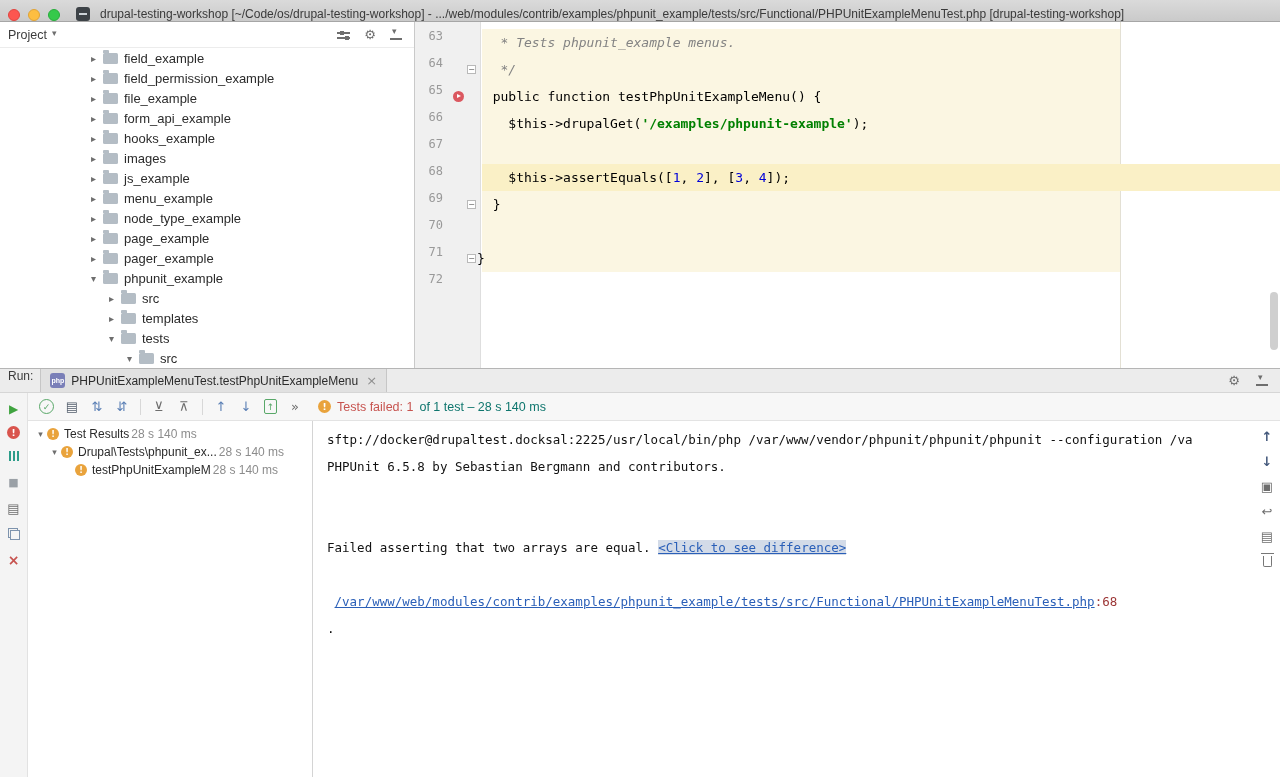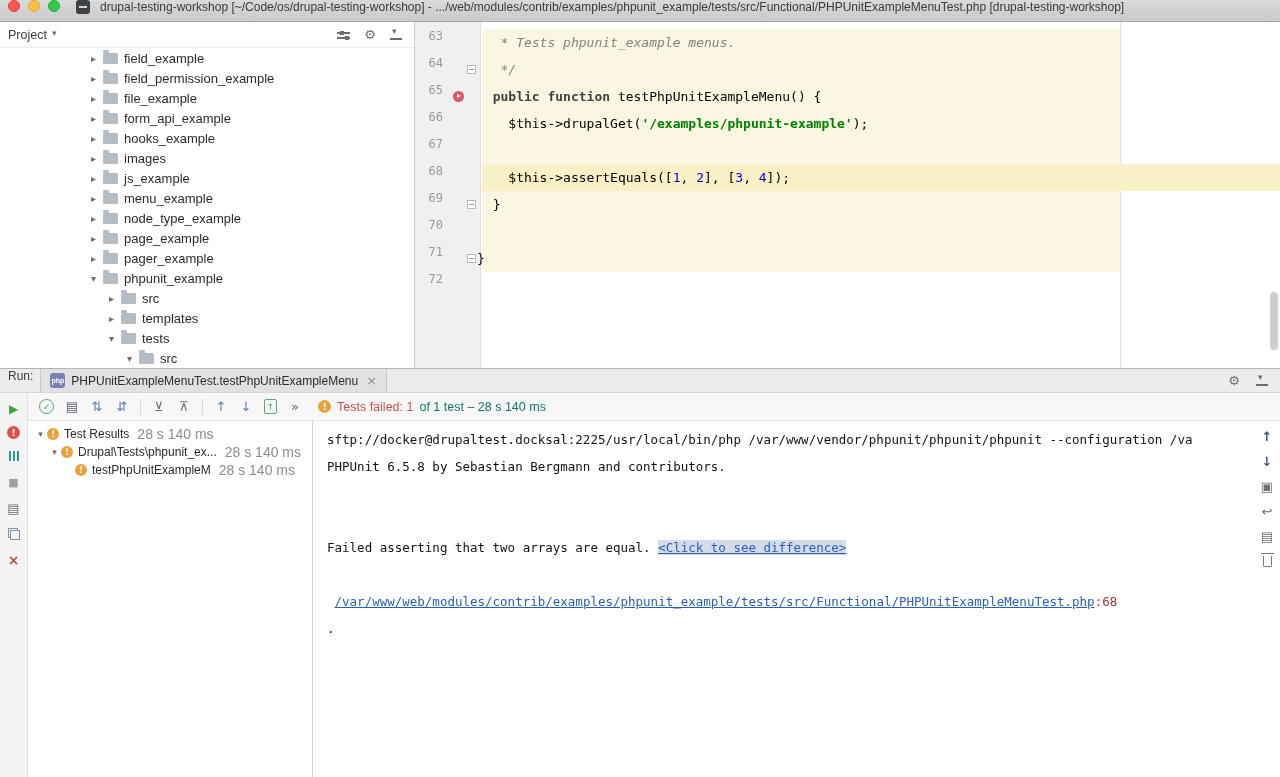--- a/index.html
+++ b/index.html
@@ -2,21 +2,21 @@
 <html><head>
 <meta charset="utf-8">
 <style>
   *{margin:0;padding:0;box-sizing:border-box}
   html,body{width:1280px;height:777px;overflow:hidden}
   body{font-family:"Liberation Sans",sans-serif;font-size:13px;color:#222;background:#fff}
   .glyph{font-family:"DejaVu Sans","Liberation Sans",sans-serif}
   .win{position:relative;width:1280px;height:777px;background:#fff}
 
   
-  .titlebar{position:absolute;top:0;left:0;right:0;height:22px;background:linear-gradient(#dadada,#cacaca);border-bottom:1px solid #a6a6a6;display:flex;align-items:flex-start;padding:0 8px;gap:8px;z-index:5}
+  .titlebar{position:absolute;top:0;left:0;right:0;height:22px;background:linear-gradient(#dadada,#cacaca);border-bottom:1px solid #a6a6a6;display:flex;align-items:flex-end;padding:0 8px;gap:8px;z-index:5}
   .tl{width:12px;height:12px;border-radius:50%;flex:none}
   .tl-red{background:#fc5650;border:1px solid #e1443f}
   .tl-yellow{background:#fdbe41;border:1px solid #e0a336}
   .tl-green{background:#35c94b;border:1px solid #27ad3b}
   .appicon{width:14px;height:14px;border-radius:3px;background:#3d4247;margin-left:8px;flex:none;position:relative}
   .appicon::before{content:'';position:absolute;left:3px;top:6px;width:8px;height:2px;background:#cdd3d8}
   .wtitle{font-size:12px;color:#3a3a3a;white-space:nowrap;overflow:hidden;text-overflow:ellipsis;padding-left:2px}
 
   
   .main{position:absolute;top:22px;left:0;right:0;height:346px;overflow:hidden}
@@ -47,21 +47,21 @@
   .curline{position:absolute;left:67px;right:0;top:142px;height:27px;background:#faf0c6}
   .edrows{position:absolute;left:0;top:7px;right:0}
   .ed-row{display:flex;height:27px}
   .g{width:46px;flex:none;position:relative}
   .lnum{position:absolute;left:0;top:0;width:28px;height:27px;line-height:27px;text-align:right;font:12px "DejaVu Sans Mono",monospace;color:#999}
   .gmark{position:absolute;left:38px;top:8px;width:11px;height:11px;border-radius:50%;background:#db5860}
   .gmark::after{content:'';position:absolute;left:4px;top:3px;border-left:4px solid #fff;border-top:2.5px solid transparent;border-bottom:2.5px solid transparent}
   .gfold{position:absolute;left:52px;top:9px;width:9px;height:9px;background:#fff;border:1px solid #b9b9b9;color:#666;font-size:8px;line-height:7px;text-align:center}
   .cline{margin:0;padding-left:16px;font:13px "DejaVu Sans Mono",monospace;line-height:27px;white-space:pre;position:relative;z-index:2;color:#000}
   .scmt{color:#838383;font-style:italic}
-  .skw{color:#404040;font-weight:bold}
+  .skw{color:#000000;font-weight:normal}
   .sstr{color:#008000;font-weight:bold}
   .snum{color:#0000d8}
   .sdep{background:#f2dd7c;text-decoration:line-through}
   .vthumb{position:absolute;right:2px;top:270px;width:8px;height:58px;background:#cfcfcf;border-radius:4px}
 
   
   .runpanel{position:absolute;left:0;top:368px;right:0;bottom:0;border-top:1px solid #b5b5b5;background:#fff}
   .tabbar{position:absolute;left:0;right:0;top:0;height:24px;background:#ececec;border-bottom:1px solid #d6d6d6;display:flex;}
   .runlabel{padding:0 7px 0 8px;font-size:12px;color:#3c3c3c}
   .tab{height:23px;display:flex;align-items:center;gap:6px;padding:0 9px;background:#e1e1e1;border-left:1px solid #c6c6c6;border-right:1px solid #c6c6c6;font-size:12px;color:#2b2b2b;white-space:nowrap}
@@ -92,21 +92,21 @@
   .sep{width:1px;height:16px;background:#d8d8d8;margin:0 3px;flex:none}
   .status{display:flex;align-items:center;gap:6px;margin-left:8px;font-size:12.5px;white-space:nowrap}
   .st-failed{color:#c75450}
   .st-rest{color:#0f766e}
   .warnball{width:13px;height:13px;border-radius:50%;background:#e9a33c;color:#fff;font-weight:bold;font-size:9px;display:inline-flex;align-items:center;justify-content:center;flex:none;font-family:"DejaVu Sans",sans-serif}
 
   .ttree{position:absolute;left:28px;top:28px;bottom:0;width:285px;background:#fff;border-right:1px solid #d4d4d4;padding-top:4px;overflow:hidden}
   .trow{height:18px;display:flex;align-items:center;font-size:12px;color:#2b2b2b;white-space:nowrap}
   .tchev{width:13px;text-align:center;color:#6e6e6e;font-size:9px;flex:none}
   .trow .warnball{width:12px;height:12px;font-size:8px;margin-right:5px}
-  .ttime{color:#8c8c8c;margin-left:8px;font-size:14px}
+  .ttime{color:#8c8c8c;margin-left:2px;font-size:12px}
 
   .console{position:absolute;left:314px;top:28px;right:26px;bottom:0;background:#fff;overflow:hidden;padding:5px 0 0 13px}
   .con-line{margin:0;font:12.5px "DejaVu Sans Mono",monospace;line-height:27px;white-space:pre;color:#121212}
   .clink{color:#2a5fb8;text-decoration:underline}
   .chl{background:#d3dbe8}
   .clnum{color:#9c3636}
   .conicons{position:absolute;right:0;top:28px;bottom:0;width:26px;background:#fff;display:flex;flex-direction:column;align-items:center;gap:9px;padding-top:7px}
   .ci{width:16px;height:16px;display:flex;align-items:center;justify-content:center;font-size:13px;color:#6e6e6e;flex:none}
   .ci.blue{color:#44597c;font-weight:bold}
   .ic-trash{width:9px;height:11px;border:1px solid #777;border-top:none;border-radius:0 0 2px 2px;position:relative;display:inline-block}

